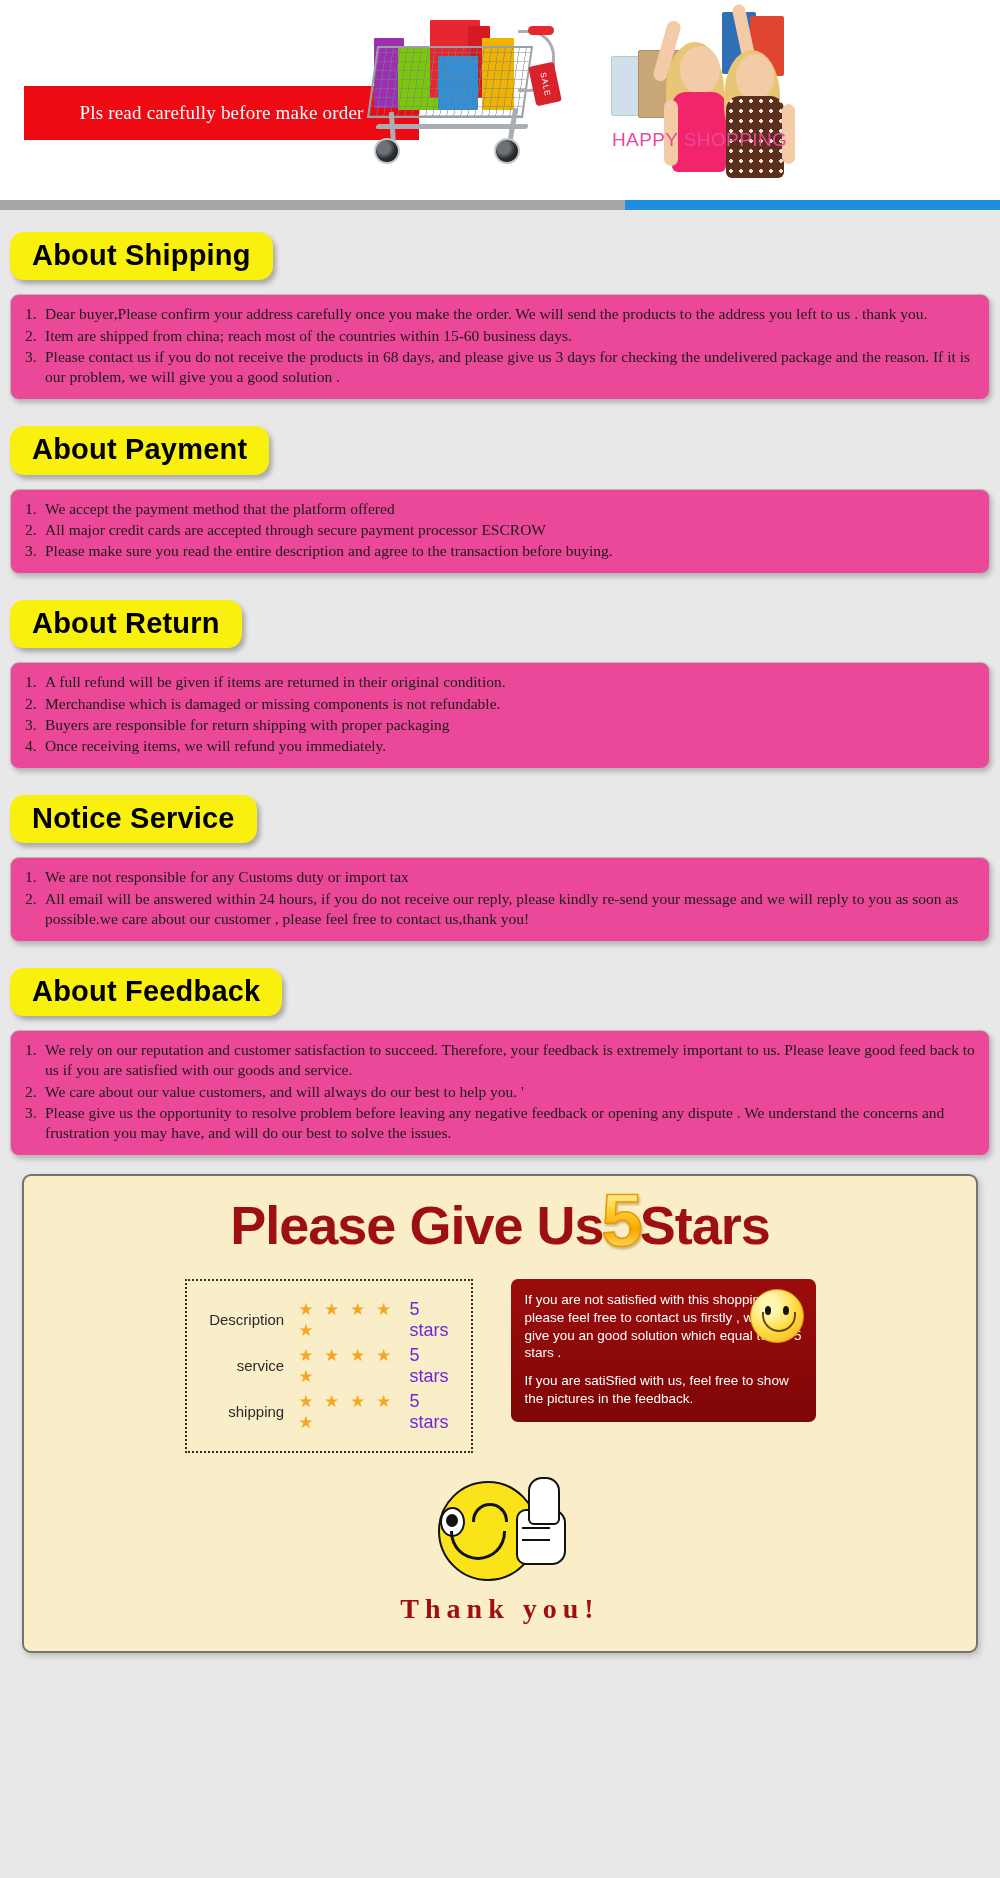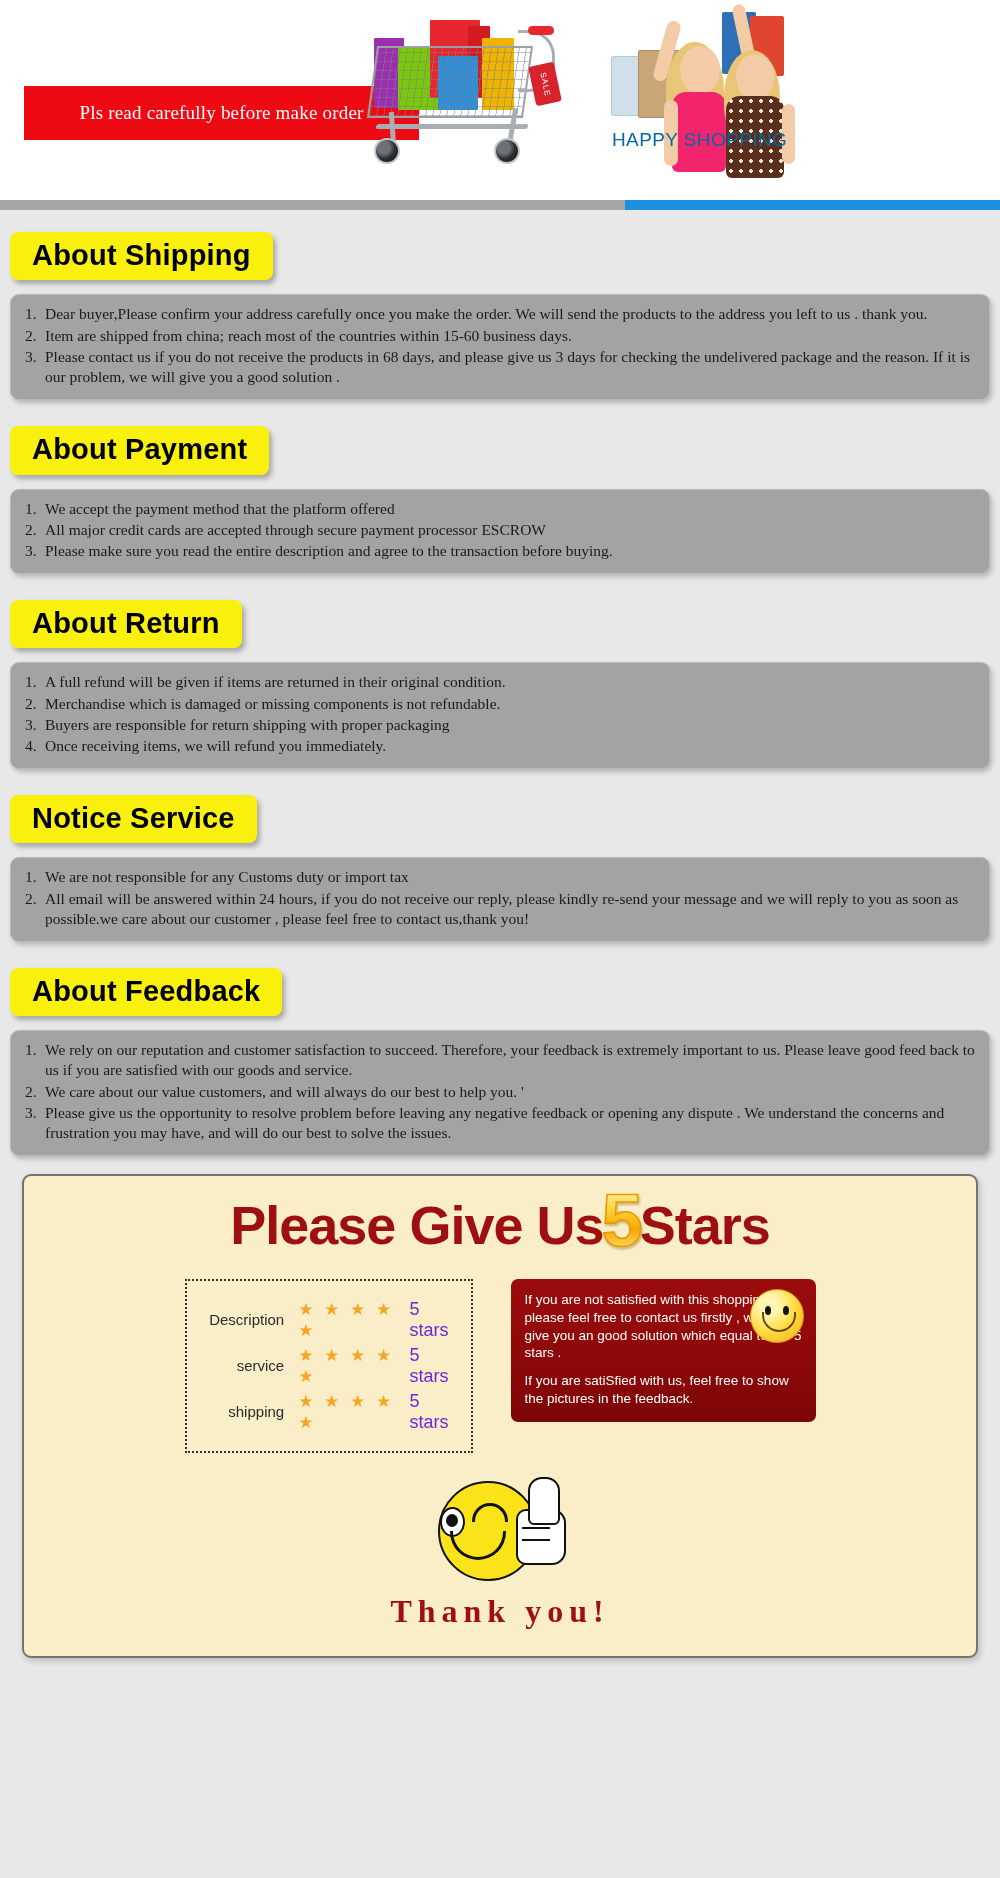--- a/index.html
+++ b/index.html
@@ -25,21 +25,21 @@
     background:#ee0a13;
     display:flex;align-items:center;justify-content:center;
   }
   .header-banner span{
     font-family:"Liberation Serif", serif;
     font-size:19px;color:#ffffff;font-weight:500;letter-spacing:.2px;
   }
   .happy-shopping{
     position:absolute;left:612px;top:129px;
     font-family:"Liberation Sans", sans-serif;
-    font-size:19px;color:#0369a1;letter-spacing:.4px;
+    font-size:19px;color:#ec4899;letter-spacing:.4px;
   }
 
   
   .cart-wrap{position:absolute;left:360px;top:4px;width:230px;height:168px;}
   .bag{position:absolute;border-radius:1px;}
   .cart-basket{
     position:absolute;left:12px;top:42px;width:152px;height:68px;
     border:2px solid #9aa0a6;
     background:
       repeating-linear-gradient(90deg, rgba(120,130,140,.55) 0 1px, transparent 1px 7px),
@@ -78,36 +78,36 @@
   .bar-row{display:flex;height:10px;}
   .bar-gray{background:#a6a6a6;width:625px;height:10px;}
   .bar-blue{background:#1e8fe0;flex:1;height:10px;}
 
   
   .body-wrap{padding:0 0 0 0;background:#e8e8e8;}
   .section{padding:0 10px;}
   .sec-head{
     display:inline-block;
     background:#f9f10d;
-    border-radius:8px;
+    border-radius:14px;
     padding:7px 22px 9px 22px;
     margin:22px 0 14px 0;
     box-shadow:3px 4px 5px rgba(0,0,0,.28);
     text-align:right;
   }
   .sec-head span{
     font-family:"Liberation Sans", sans-serif;
     font-weight:bold;
     font-size:29px;
     color:#000000;
     letter-spacing:.2px;
     line-height:1.12;
   }
   .sec-box{
-    background:#a3a3a3;
+    background:#ec4899;
     border:1px solid #b9b9b9;
     border-radius:9px;
     box-shadow:2px 3px 5px rgba(0,0,0,.22);
     padding:9px 14px 11px 14px;
     margin-bottom:4px;
   }
   .sec-box ol{margin:0;padding:0;list-style:none;counter-reset:li;}
   .sec-box li{
     counter-increment:li;
     font-family:"Liberation Serif", serif;
@@ -230,21 +230,21 @@
     background:#fff;border:2px solid #111;border-radius:10px 14px 14px 10px;
   }
   .ts-thumb{
     position:absolute;left:108px;top:-2px;width:28px;height:44px;
     background:#fff;border:2px solid #111;border-radius:14px 14px 6px 6px;
   }
   .ts-knuckle{position:absolute;background:#111;height:2px;width:28px;left:102px;}
   .thankyou{
     font-family:"Liberation Serif", serif;
     font-weight:bold;
-    font-size:32px;
+    font-size:28px;
     color:#9e1010;
     letter-spacing:6px;
     margin-top:4px;
   }
 </style>
 </head>
 <body>
 
 <div class="page">
 

